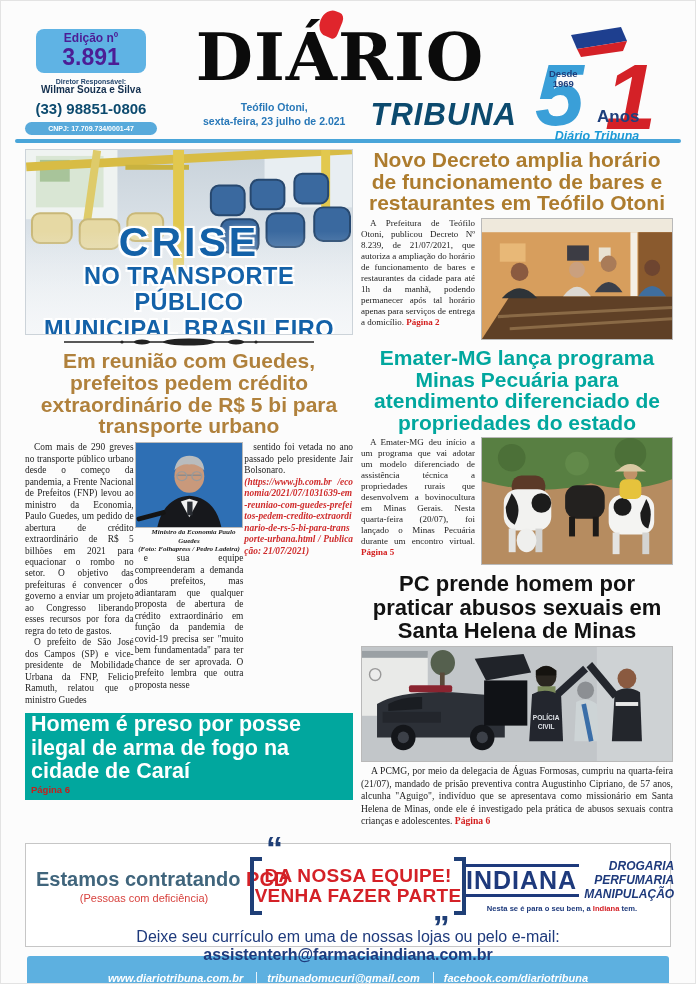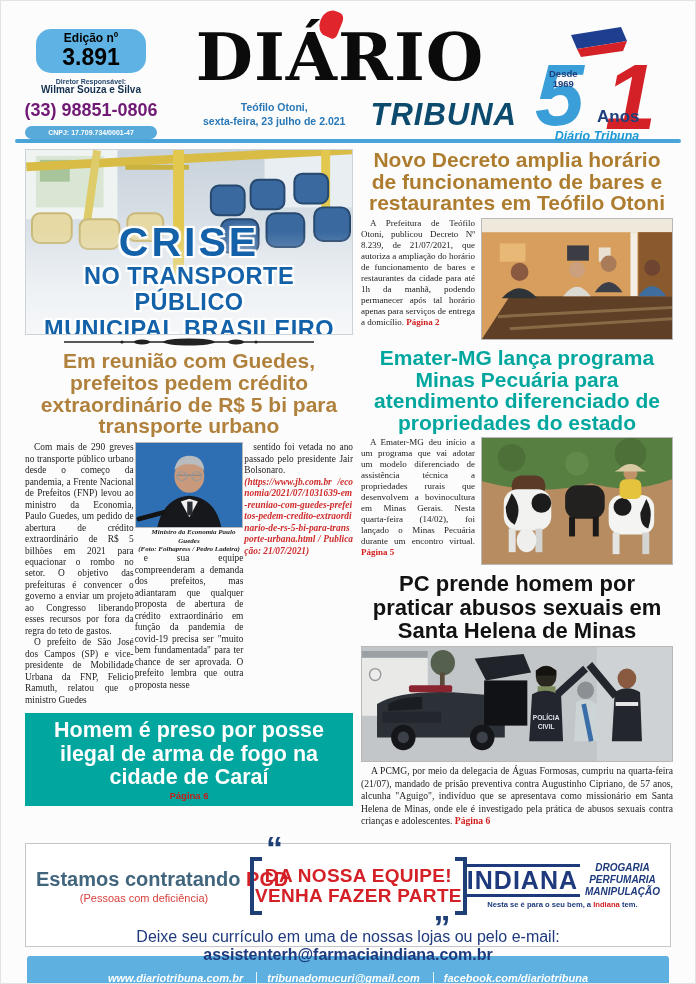--- a/index.html
+++ b/index.html
@@ -5,26 +5,26 @@
   html,body{margin:0;padding:0;background:#d9d9d9;}
   *{box-sizing:border-box;}
   .page{
     width:696px;height:984px;margin:0 auto;background:#fcfcfc;
     font-family:"Liberation Sans",sans-serif;position:relative;overflow:hidden;
     border:1px solid #e3e3e3;
   }
   
   .masthead{display:flex;padding:24px 14px 0 14px;height:138px;position:relative;}
   .mast-left{width:152px;text-align:center;}
-  .edition-box{background:#5fb3e4;border-radius:15px;color:#000000;width:110px;margin:4px auto 0;padding:3px 0 4px;}
+  .edition-box{background:#5fb3e4;border-radius:8px;color:#4c1d95;width:110px;margin:4px auto 0;padding:3px 0 4px;}
   .edition-label{font-size:12px;font-weight:700;line-height:1.1;}
   .edition-number{font-size:23px;font-weight:800;line-height:1.05;}
   .director-label{font-size:7px;color:#27486e;font-weight:700;margin-top:5px;}
   .director-name{font-size:10px;color:#14304f;font-weight:800;line-height:1.05;}
-  .phone{font-size:18px;color:#701a75;font-weight:800;margin-top:4px;}
+  .phone{font-size:15px;color:#0c4a6e;font-weight:800;margin-top:4px;}
   .cnpj{background:#58aadb;color:#fff;font-size:7px;font-weight:700;border-radius:9px;padding:3px 2px;margin:5px auto 0;width:132px;}
   .mast-center{flex:1;position:relative;}
   .mast-title-wrap{position:relative;text-align:center;}
   .mast-title{font-family:"DejaVu Serif",serif;font-weight:700;font-size:66px;line-height:0.98;color:#0b0b0b;letter-spacing:1px;}
   .red-accent{position:absolute;left:153px;top:-15px;width:21px;height:27px;background:#e0252c;border-radius:65% 35% 25% 60%;transform:rotate(22deg);}
   .dateline{position:absolute;left:36px;top:76px;font-size:10.5px;font-weight:700;color:#2878b8;line-height:1.3;text-align:center;}
   .mast-subtitle{position:absolute;right:-4px;top:72px;font-style:italic;font-weight:900;font-size:31px;color:#0c4a6e;letter-spacing:1px;}
   .mast-right{width:168px;position:relative;}
   .logo51{position:absolute;inset:0;}
   .logo-since{position:absolute;left:36px;top:44px;font-size:9.5px;font-weight:700;color:#1e3f7c;text-align:center;line-height:1.1;}
@@ -43,22 +43,22 @@
   .hl2,.hl3{font-size:23.5px;line-height:1.12;letter-spacing:0.5px;}
   .lead-divider{display:block;margin:2px auto 0;}
   .lead-subhead{color:#b0813c;font-weight:800;font-size:21px;line-height:1.04;text-align:center;margin:3px 2px 5px;}
   .lead-body{display:flex;gap:1px;height:264px;overflow:hidden;font-family:"Liberation Serif",serif;
     font-size:9.4px;line-height:1.22;text-align:justify;color:#1c1c1c;}
   .lead-body .col{flex:1;min-width:0;}
   .lead-body p{margin:0;text-indent:9px;}
   .guedes-photo{width:100%;height:86px;border:1px solid #b9b9b9;display:block;}
   .photo-caption{font-size:7px;font-weight:700;font-style:italic;text-align:center;line-height:1.2;margin:1px 0 3px;text-indent:0;}
   .link-red{color:#cf2b2b;font-weight:700;font-style:italic;word-break:break-all;text-indent:0 !important;}
-  .teal-box{background:#01a79e;color:#fff;text-align:center;font-weight:800;font-size:21.5px;line-height:1.08;
-    padding:6px 6px 3px;margin-top:7px;}
+  .teal-box{background:#01a79e;color:#fff;font-weight:800;font-size:21.5px;line-height:1.08;
+    padding:0 6px 3px;margin-top:7px;}
   .teal-ref{color:#c3201d;font-size:9.5px;font-weight:700;padding:2px 0 2px;}
   
   .story{margin-bottom:7px;}
   .story h2{margin:0 0 4px;text-align:center;font-weight:800;}
   .hl-gold{color:#ad7c2e;font-size:21px;line-height:1.03;}
   .hl-teal{color:#01a79e;font-size:21px;line-height:1.03;}
   .hl-black{color:#121212;font-size:22px;line-height:1.06;}
   .story-row{display:flex;gap:6px;overflow:hidden;}
   .row-a{height:122px;} .row-b{height:128px;}
   .story-row p{flex:1;margin:0;font-family:"Liberation Serif",serif;font-size:9px;line-height:1.22;text-align:justify;color:#1c1c1c;text-indent:9px;min-width:0;}
@@ -77,21 +77,21 @@
     color:#d42127;font-weight:900;font-size:19px;line-height:1.02;letter-spacing:0.3px;}
   .brk{position:absolute;top:4px;width:12px;height:58px;border:4px solid #1f3f77;}
   .brk-l{left:-2px;border-right:none;}
   .brk-r{right:-2px;border-left:none;}
   .ad-center::before{content:"\201C";position:absolute;top:-22px;left:14px;color:#1f3f77;font-size:34px;font-weight:900;}
   .ad-center::after{content:"\201D";position:absolute;bottom:-26px;right:14px;color:#1f3f77;font-size:34px;font-weight:900;}
   .ad-right{width:196px;text-align:center;}
   .indiana-lockup{display:inline-flex;align-items:center;gap:5px;}
   .indiana-name{font-size:25px;font-weight:900;color:#1e3a7c;letter-spacing:1px;line-height:1.0;
     border-top:3px solid #1e3a7c;border-bottom:3px solid #1e3a7c;padding:1px 2px;}
-  .indiana-services{font-size:10px;font-weight:800;font-style:italic;color:#1e3a7c;text-align:center;line-height:1.2;}
+  .indiana-services{font-size:12px;font-weight:800;font-style:italic;color:#1e3a7c;text-align:right;line-height:1.2;}
   .indiana-tagline{font-size:7.6px;font-weight:700;color:#1e3a7c;margin-top:2px;}
   .indiana-tagline .red{color:#d42127;font-weight:800;}
   .ad-cv{text-align:center;font-size:16px;color:#1e3a7c;margin-top:8px;}
   .ad-cv .email{font-weight:800;}
   
   .footer-bar{margin:9px 26px 0;background:#5db0e0;border-radius:3px;color:#fff;text-align:center;
     font-size:11px;font-weight:700;font-style:italic;padding:16px 0;}
   .footer-bar span+span{border-left:1px solid rgba(255,255,255,0.85);padding-left:10px;margin-left:10px;}
 </style>
 </head>
@@ -256,21 +256,21 @@
             <path d="M114 72 Q128 52 142 72 Z" fill="#3a3f4a"></path>
             <circle cx="172" cy="48" r="8" fill="#6e4530"></circle>
             <path d="M158 76 Q172 56 186 76 Z" fill="#3f6e9e"></path>
           </svg>
         </div>
       </article>
 
       <article class="story">
         <h2 class="hl-teal">Emater-MG lança programa Minas Pecuária para atendimento diferenciado de propriedades do estado</h2>
         <div class="story-row row-b">
-          <p><span>A Emater-MG deu início a um programa que vai adotar um modelo diferenciado de assistência técnica a propriedades rurais que desenvolvem a bovinocultura em Minas Gerais. Nesta quarta-feira (14/02), foi lançado o Minas Pecuária durante um encontro virtual.</span> <span class="pref">Página 5</span></p>
+          <p><span>A Emater-MG deu início a um programa que vai adotar um modelo diferenciado de assistência técnica a propriedades rurais que desenvolvem a bovinocultura em Minas Gerais. Nesta quarta-feira (20/07), foi lançado o Minas Pecuária durante um encontro virtual.</span> <span class="pref">Página 5</span></p>
           <svg class="story-photo" viewBox="0 0 192 128" preserveAspectRatio="none">
             <rect width="192" height="128" fill="#b68c60"></rect>
             <path d="M0 0 H192 V42 Q150 58 110 46 Q60 60 0 44 Z" fill="#587f42"></path>
             <circle cx="30" cy="20" r="14" fill="#4c7038"></circle>
             <circle cx="150" cy="16" r="16" fill="#4c7038"></circle>
             <circle cx="96" cy="26" r="12" fill="#628a4a"></circle>
             <rect x="30" y="38" width="34" height="22" rx="10" fill="#5b3a28"></rect>
             <rect x="84" y="48" width="40" height="34" rx="12" fill="#23211f"></rect>
             <rect x="88" y="80" width="6" height="20" fill="#1c1a18"></rect>
             <rect x="112" y="80" width="6" height="20" fill="#1c1a18"></rect>

